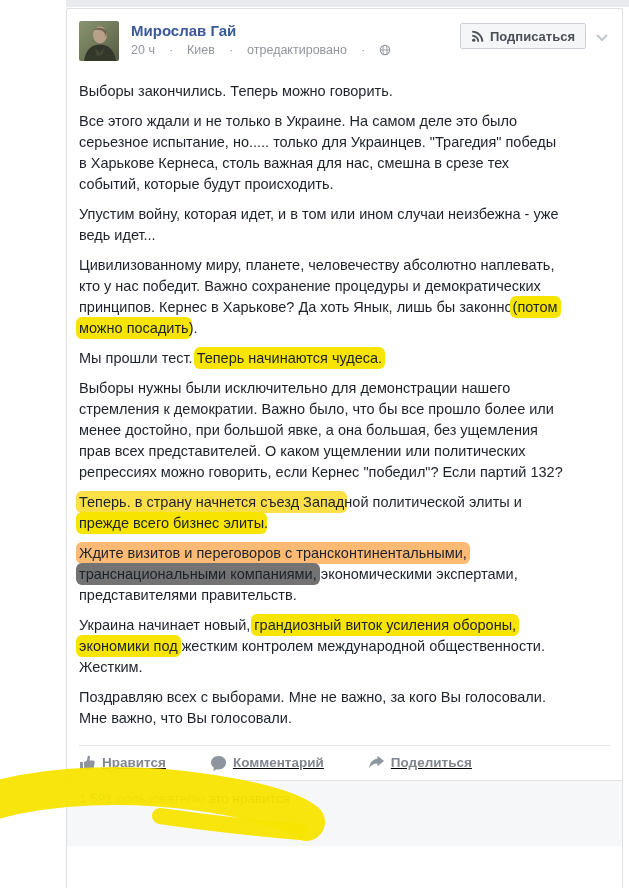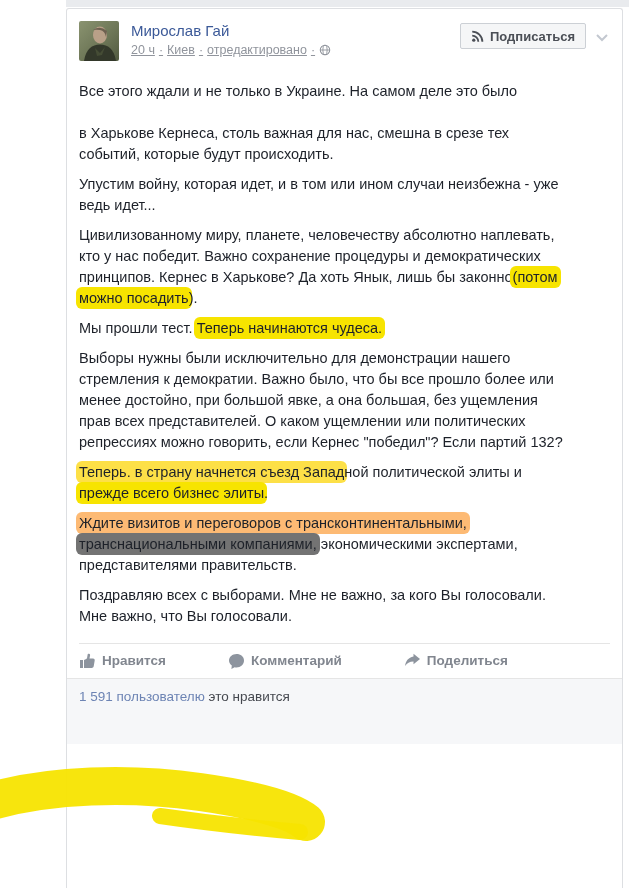--- a/index.html
+++ b/index.html
@@ -12,39 +12,39 @@
   .feed-gap{position:absolute;top:0;left:66px;right:0;height:7px;background:#e9ebee;}
   .card{
     position:absolute;top:8px;left:66px;width:557px;height:880px;
     box-sizing:border-box;background:#fff;
     border:1px solid #dddfe2;border-bottom:none;border-radius:3px 3px 0 0;
     overflow:hidden;
   }
   
   .header{position:relative;height:64px;}
   .avatar{position:absolute;left:12px;top:12px;width:40px;height:40px;border-radius:2px;overflow:hidden;cursor:pointer;}
-  .author-line{position:absolute;left:64px;top:13px;font-size:15px;font-weight:normal;color:#3b5998;cursor:pointer;}
-  .meta-line{position:absolute;left:64px;top:34px;font-size:12.5px;color:#90949c;display:flex;align-items:center;gap:4px;text-decoration:underline;}
+  .author-line{position:absolute;left:64px;top:13px;font-size:15px;font-weight:bold;color:#3b5998;cursor:pointer;}
+  .meta-line{position:absolute;left:64px;top:34px;font-size:12.5px;color:#90949c;display:flex;align-items:center;gap:14px;}
   .meta-line .sep{color:#90949c;}
   .follow-btn{
     position:absolute;right:36px;top:14px;height:26px;box-sizing:border-box;
     display:inline-flex;align-items:center;gap:6px;
     background:#f5f6f7;border:1px solid #ccd0d5;border-radius:2px;
     padding:3px 10px;font-size:13px;font-weight:bold;color:#4b4f56;cursor:pointer;
   }
   .chevron{position:absolute;right:10px;top:18px;width:20px;height:20px;cursor:pointer;}
   
   .content{padding:8px 12px 16px;font-size:14.5px;line-height:21px;color:#1d2129;}
   .content p{margin:0 0 9px;}
   .content p:last-child{margin-bottom:0;}
   .hl{padding:3px 3px;margin:-3px -3px;border-radius:6px;}
   .over-marker{position:relative;z-index:4;}
   
   .divider{border-top:1px solid #e5e5e5;margin:0 12px;}
-  .actions{display:flex;align-items:flex-start;gap:62px;padding:8px 12px 9px;}
+  .actions{display:flex;align-items:flex-start;gap:44px;padding:8px 12px 9px;text-decoration:underline;}
   .action{display:inline-flex;align-items:center;gap:6px;font-size:13.5px;font-weight:bold;color:#81868f;cursor:pointer;}
   .action svg{flex:0 0 auto;}
   .likes-bar{border-top:1px solid #e5e5e5;background:#f6f7f9;padding:10px 12px 40px;font-size:13.5px;}
   .likes-link{color:#6d84b4;cursor:pointer;}
   .likes-rest{color:#464950;}
   
   .marker-svg{position:absolute;left:0;top:762px;width:340px;height:110px;z-index:3;pointer-events:none;}
 </style>
 </head>
 <body>
@@ -93,27 +93,29 @@
       <span>Подписаться</span>
     </div>
     <div class="chevron">
       <svg width="20" height="20" viewBox="0 0 20 20">
         <polyline points="5,8 10,13 15,8" fill="none" stroke="#c3c8d0" stroke-width="2"></polyline>
       </svg>
     </div>
   </div>
 
   <div class="content">
-      <p><span>Все этого ждали и не только в Украине. На самом деле это было</span><br><br><span>в Харькове Кернеса, столь важная для нас, смешна в срезе тех</span><br><span>событий, которые будут происходить.</span></p>
+      <p><span>Выборы закончились. Теперь можно говорить.</span></p>
+      <p><span>Все этого ждали и не только в Украине. На самом деле это было</span><br><span>серьезное испытание, но..... только для Украинцев. "Трагедия" победы</span><br><span>в Харькове Кернеса, столь важная для нас, смешна в срезе тех</span><br><span>событий, которые будут происходить.</span></p>
       <p><span>Упустим войну, которая идет, и в том или ином случаи неизбежна - уже</span><br><span>ведь идет...</span></p>
       <p><span>Цивилизованному миру, планете, человечеству абсолютно наплевать,</span><br><span>кто у нас победит. Важно сохранение процедуры и демократических</span><br><span>принципов. Кернес в Харькове? Да хоть Янык, лишь бы законно</span><span class="hl" style="background: rgb(247, 228, 0);">(потом</span><br><span class="hl" style="background: rgb(247, 228, 0);">можно посадить</span><span>).</span></p>
       <p><span>Мы прошли тест. </span><span class="hl" style="background: rgb(247, 228, 0);">Теперь начинаются чудеса.</span></p>
       <p><span>Выборы нужны были исключительно для демонстрации нашего</span><br><span>стремления к демократии. Важно было, что бы все прошло более или</span><br><span>менее достойно, при большой явке, а она большая, без ущемления</span><br><span>прав всех представителей. О каком ущемлении или политических</span><br><span>репрессиях можно говорить, если Кернес "победил"? Если партий 132?</span></p>
       <p><span class="hl" style="background: #fde047;">Теперь. в страну начнется съезд Запад</span><span>ной политической элиты и</span><br><span class="hl" style="background: rgb(247, 228, 0);">прежде всего бизнес элиты</span><span>.</span></p>
       <p><span class="hl" style="background: #fdba74;">Ждите визитов и переговоров с трансконтинентальными,</span><br><span class="hl" style="background: #737373;">транснациональными компаниями,</span><span> экономическими экспертами,</span><br><span>представителями правительств.</span></p>
+      <p><span>Украина начинает новый, </span><span class="hl" style="background: rgb(247, 228, 0);">грандиозный виток усиления обороны,</span><br><span class="hl" style="background: rgb(247, 228, 0);">экономики под</span><span> жестким контролем международной общественности.</span><br><span>Жестким.</span></p>
       <p><span>Поздравляю всех с выборами. Мне не важно, за кого Вы голосовали.</span><br><span>Мне важно, что Вы голосовали.</span></p>
     </div>
 
   <div class="divider"></div>
 
   <div class="actions">
     <div class="action">
       <svg width="17" height="17" viewBox="0 0 17 17">
         <path d="M1,8 h3 v8 H1 z" fill="#8d949e"></path>
         <path d="M5,16 V8 l2.2-1 c.5-.3 .8-.7 .9-1.3 l.5-3 c.1-.8 .8-1.2 1.5-1 .7.2 1.1.9 1 1.6 L10.5,6.5 h3.6 c1,0 1.8.9 1.6,1.9 l-1,5.9 c-.2.9-1,1.7-2,1.7 z" fill="#8d949e"></path>

